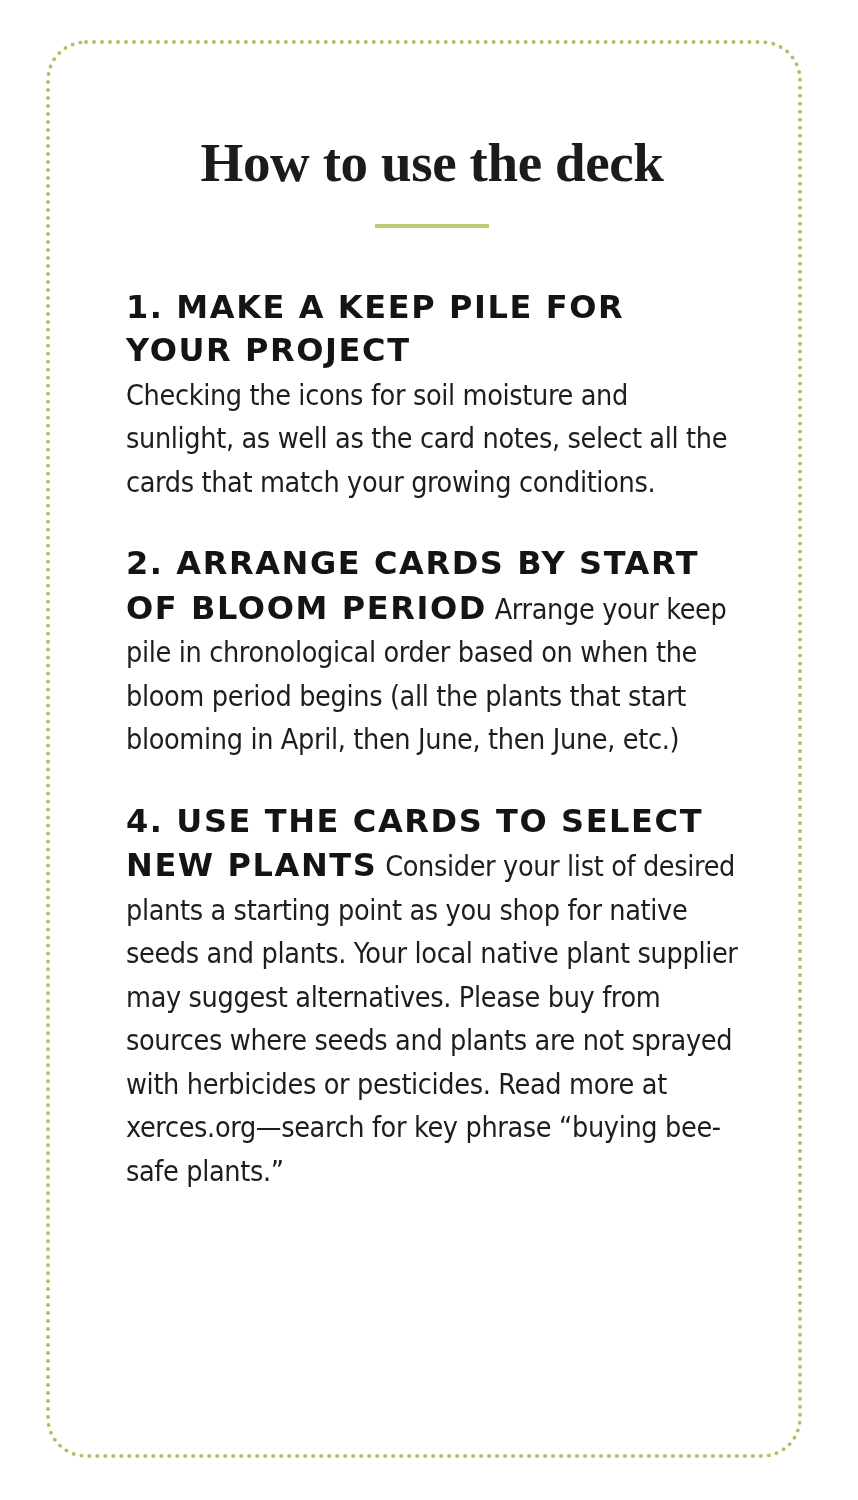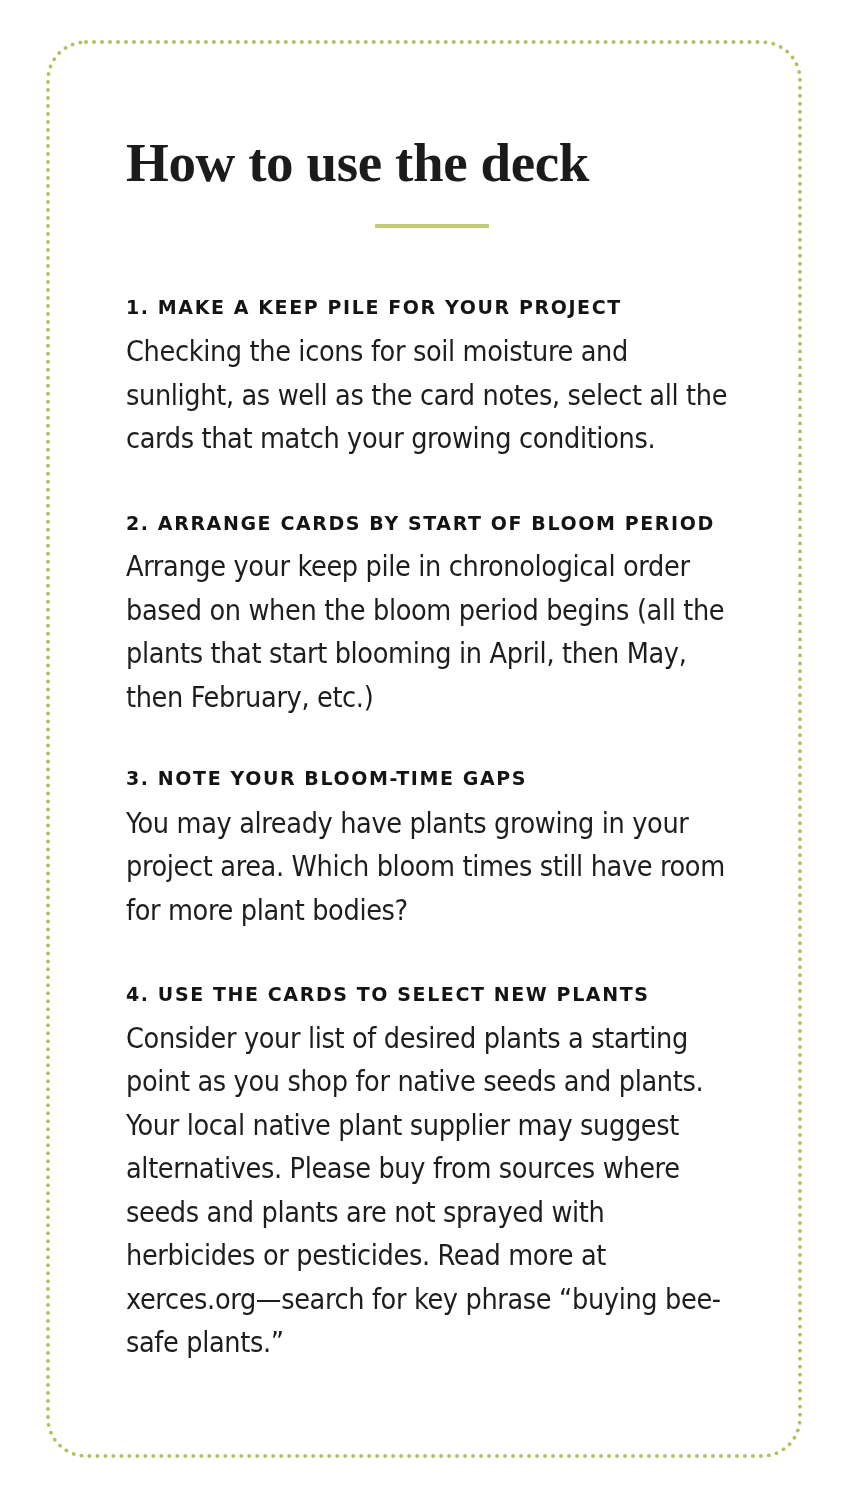--- a/index.html
+++ b/index.html
@@ -33,20 +33,21 @@
   .content {
     position: absolute;
     left: 126px;
     top: 0;
     width: 612px;
   }
 
   .title {
     margin: 0;
     padding-top: 134px;
+    text-align: center;
     font-family: "Liberation Serif", "DejaVu Serif", serif;
     font-weight: bold;
     font-size: 55px;
     line-height: 1.05;
     letter-spacing: -0.4px;
     color: #1b1b1b;
   }
 
   .divider-wrap {
     display: flex;
@@ -80,21 +81,21 @@
     line-height: 43.5px;
     color: #1d1d1d;
     letter-spacing: -0.35px;
     font-stretch: condensed;
     transform-origin: left top;
   }
 
   .section-heading {
     font-family: "DejaVu Sans", "Liberation Sans", sans-serif;
     font-weight: bold;
-    font-size: 19px;
+    font-size: 32px;
     letter-spacing: 1.6px;
     color: #141414;
     text-transform: uppercase;
     font-stretch: normal;
   }
 
   .section-heading.block {
     display: block;
     margin-bottom: 1px;
   }
@@ -122,29 +123,24 @@
     <div class="sections">
 
       <div class="section">
         <p class="section-body">
           <span class="section-heading block">1. MAKE A KEEP PILE FOR YOUR PROJECT</span><span class="section-text">Checking the icons for soil moisture and sunlight, as well as the card notes, select all the cards that match your growing conditions.</span>
         </p>
       </div>
 
       <div class="section">
         <p class="section-body">
-          <span class="section-heading">2. ARRANGE CARDS BY START OF BLOOM PERIOD</span> <span class="section-text">Arrange your keep pile in chronological order based on when the bloom period begins (all the plants that start blooming in April, then May, then February, etc.)</span>
+          <span class="section-heading">2. ARRANGE CARDS BY START OF BLOOM PERIOD</span> <span class="section-text">Arrange your keep pile in chronological order based on when the bloom period begins (all the plants that start blooming in April, then June, then June, etc.)</span>
         </p>
       </div>
 
-      <div class="section">
-        <p class="section-body">
-          <span class="section-heading block">3. NOTE YOUR BLOOM-TIME GAPS</span><span class="section-text">You may already have plants growing in your project area. Which bloom times still have room for more plant bodies?</span>
-        </p>
-      </div>
 
       <div class="section">
         <p class="section-body">
           <span class="section-heading">4. USE THE CARDS TO SELECT NEW PLANTS</span> <span class="section-text">Consider your list of desired plants a starting point as you shop for native seeds and plants. Your local native plant supplier may suggest alternatives. Please buy from sources where seeds and plants are not sprayed with herbicides or pesticides. Read more at xerces.org—search for key phrase “buying bee-safe plants.”</span>
         </p>
       </div>
 
     </div>
   </div>
 </div>

